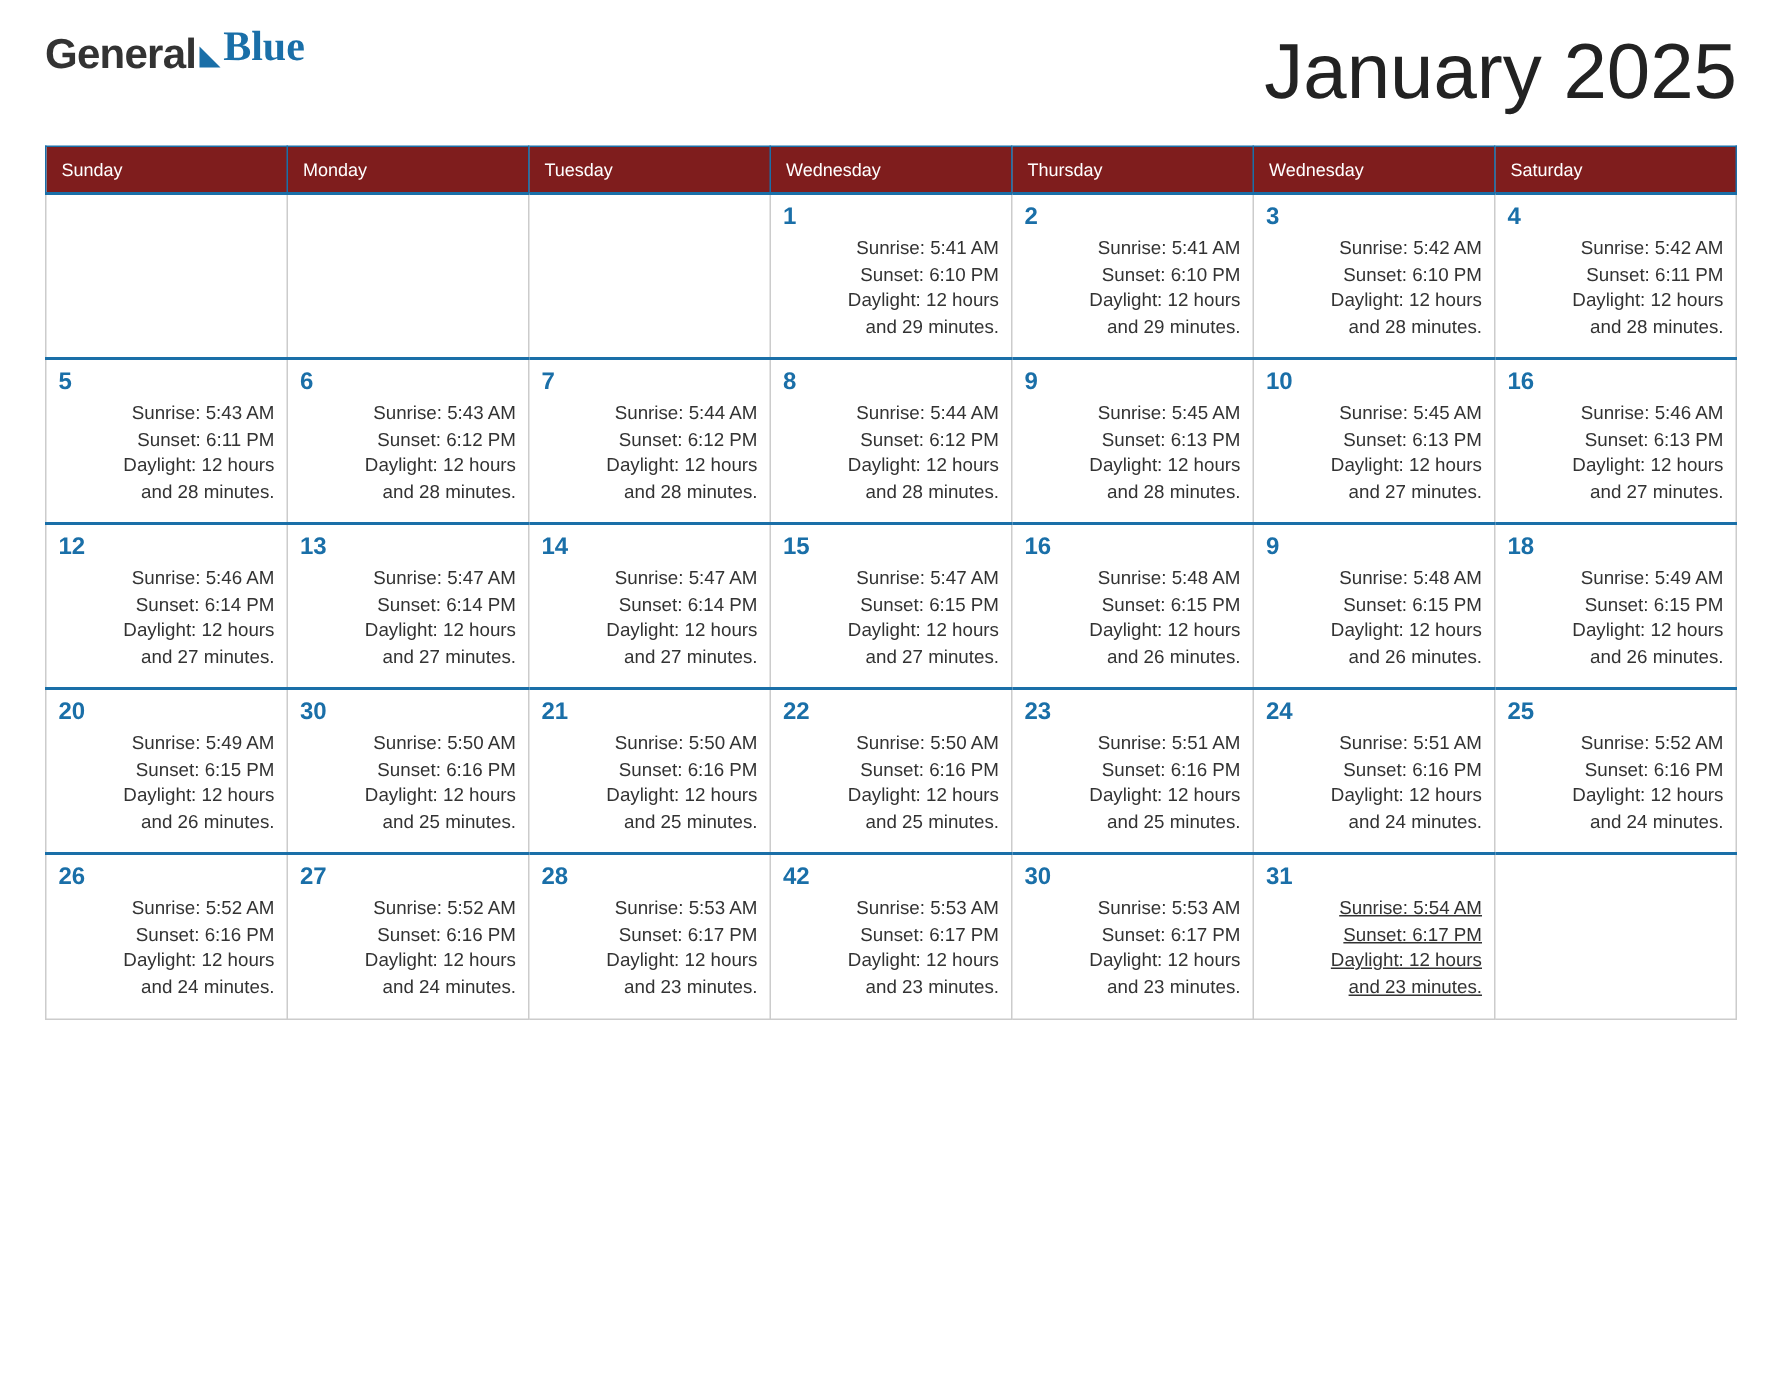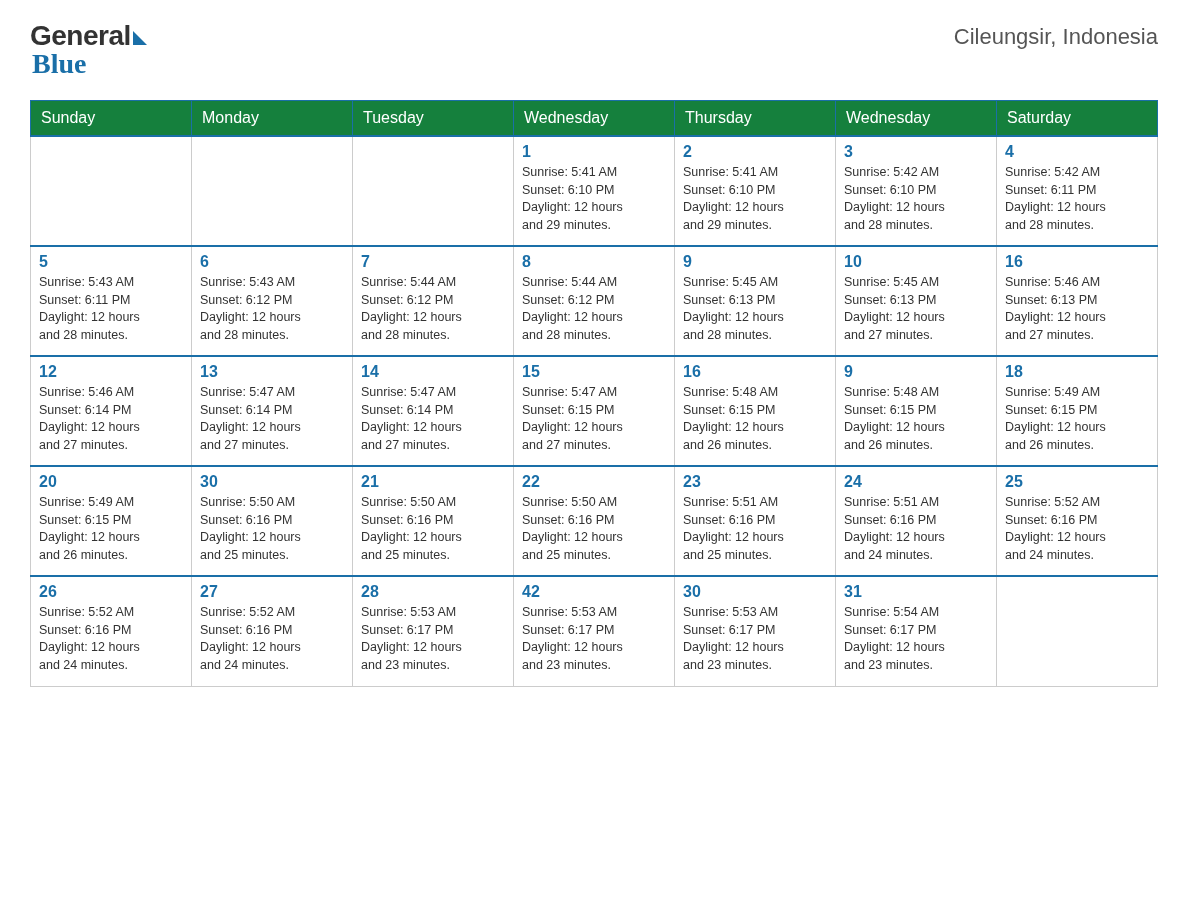--- a/index.html
+++ b/index.html
@@ -11,21 +11,21 @@
       padding: 20px 30px;
     }
     .header {
       display: flex;
       justify-content: space-between;
       align-items: flex-start;
       margin-bottom: 20px;
     }
     .logo {
       display: flex;
-      flex-direction: column;
+      flex-direction: row;
       align-items: flex-start;
     }
     .logo-top {
       display: flex;
       align-items: center;
     }
     .logo-general {
       font-size: 28px;
       font-weight: bold;
       color: #333;
@@ -61,23 +61,23 @@
       font-size: 22px;
       color: #555;
       margin-top: 4px;
     }
     .calendar {
       width: 100%;
       border-collapse: collapse;
       border: 1px solid #aaa;
     }
     .calendar th {
-      background-color: #15803d;
+      background-color: #7f1d1d;
       color: #fff;
-      font-size: 16px;
+      font-size: 12px;
       font-weight: normal;
       padding: 8px 10px;
       text-align: left;
       border: 1px solid #1a6fa8;
     }
     .calendar td {
       vertical-align: top;
       padding: 6px 8px;
       border: 1px solid #ccc;
       width: calc(100% / 7);
@@ -89,41 +89,42 @@
       font-size: 16px;
       font-weight: bold;
       color: #1a6fa8;
       display: block;
       margin-bottom: 3px;
     }
     .day-info {
       font-size: 12.5px;
       color: #333;
       line-height: 1.4;
+      text-align: right;
     }
     .empty-cell {
       background: #fff;
     }
     tr.week-row td {
       border-top: 2px solid #1a6fa8;
     }
   </style>
 </head>
 <body>
 
 <div class="header">
   <div class="logo">
     <div class="logo-top">
       <span class="logo-general">General</span>
       <div class="logo-arrow"></div>
     </div>
     <span class="logo-blue">Blue</span>
   </div>
   <div class="title-block">
-    <div class="location">Cileungsir, Indonesia</div>
+    <div class="month-title">January 2025</div>
   </div>
 </div>
 
 <table class="calendar">
   <thead>
     <tr>
     <th>Sunday</th>
         <th>Monday</th>
         <th>Tuesday</th>
         <th>Wednesday</th>
@@ -350,21 +351,21 @@
         </td>
         <td>
           <span class="day-num">30</span>
           <div class="day-info" style="white-space: pre-line;">Sunrise: 5:53 AM
 Sunset: 6:17 PM
 Daylight: 12 hours
 and 23 minutes.</div>
         </td>
         <td>
           <span class="day-num">31</span>
-          <div class="day-info" style="white-space: pre-line;">Sunrise: 5:54 AM
+          <div class="day-info" style="white-space: pre-line; text-decoration: underline;">Sunrise: 5:54 AM
 Sunset: 6:17 PM
 Daylight: 12 hours
 and 23 minutes.</div>
         </td>
         <td class="empty-cell"></td>
       </tr>
     </tbody>
 </table>
 
 </body></html>

